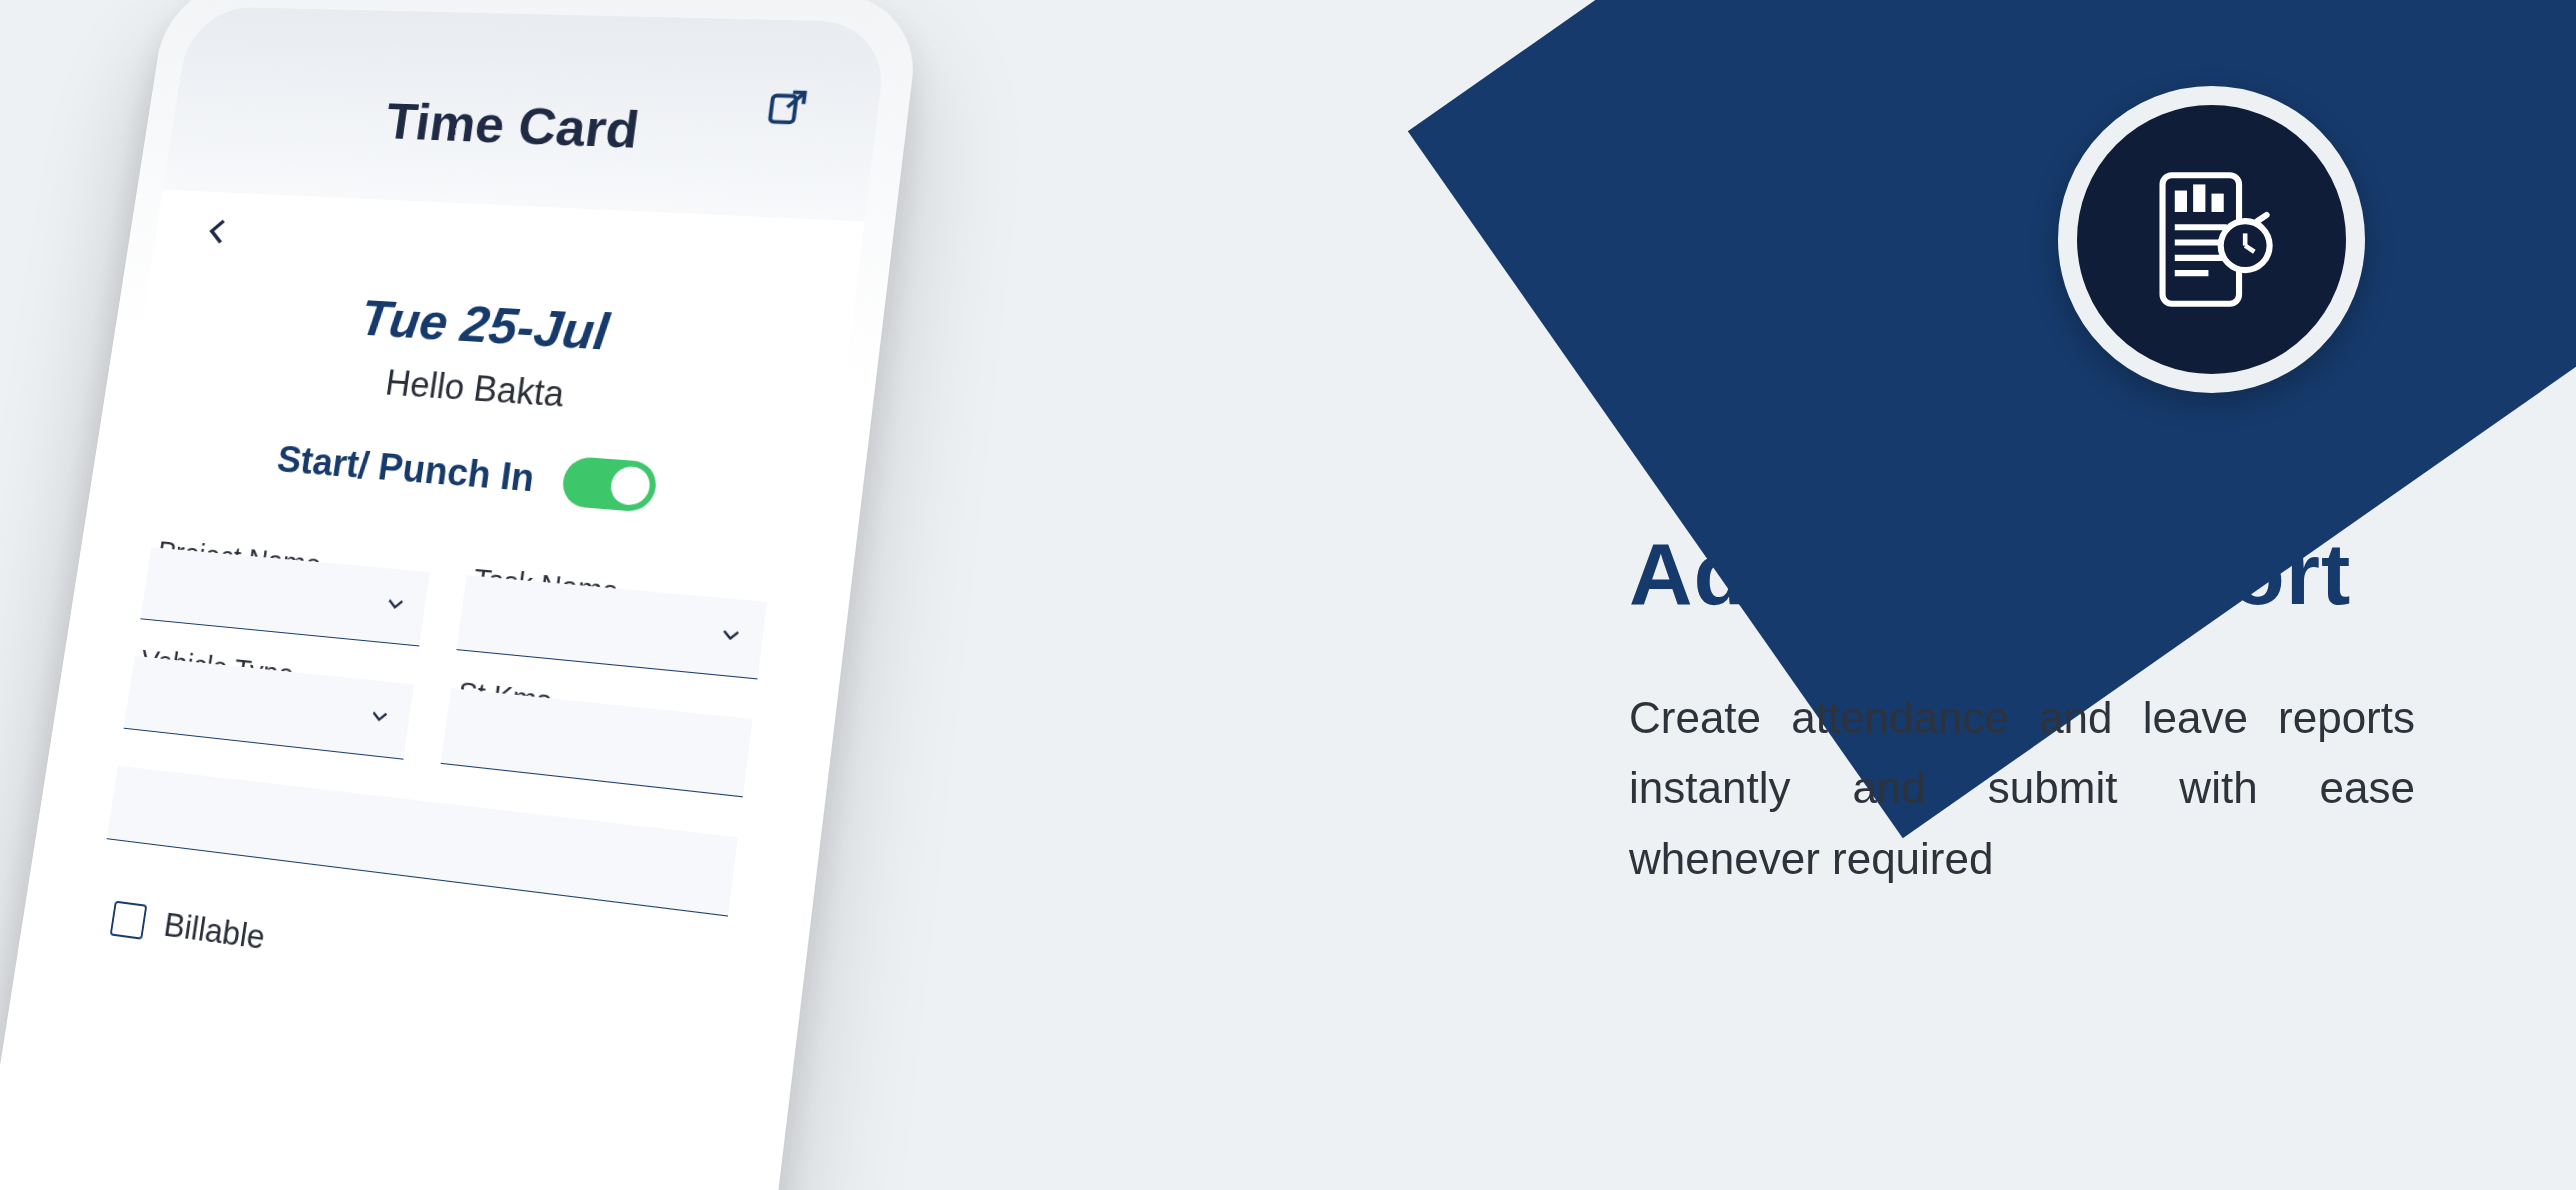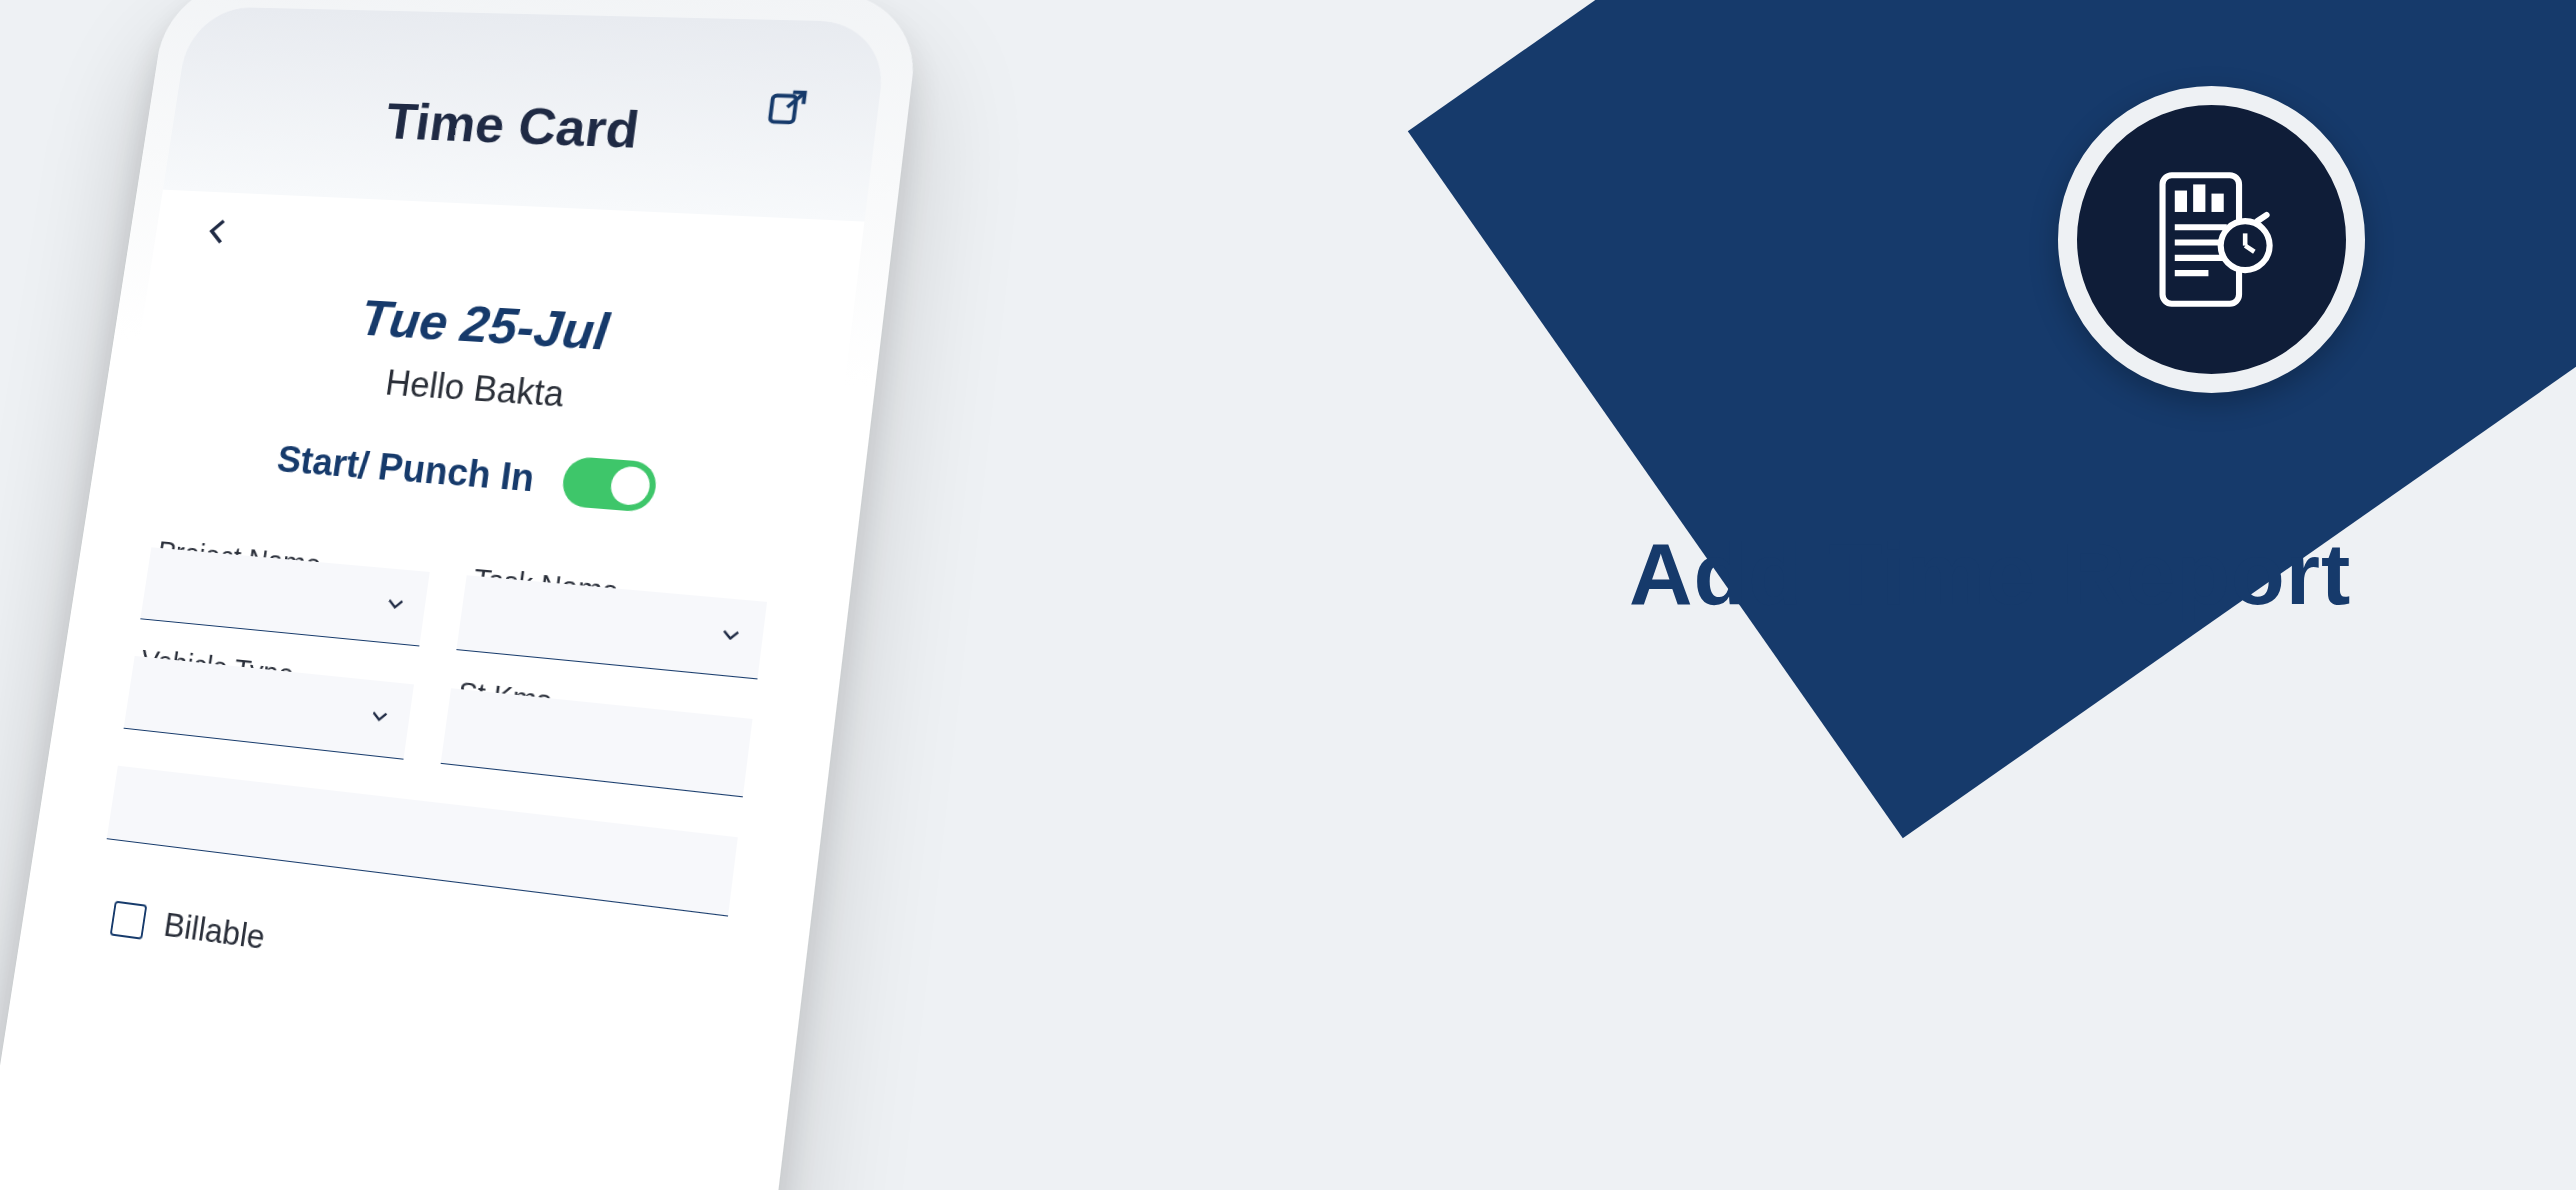--- a/index.html
+++ b/index.html
@@ -78,20 +78,21 @@
     <line x1="26" y1="72" x2="48" y2="72" stroke="#fff" stroke-width="4"></line>
     <circle cx="72" cy="54" r="16" fill="#0f1d38" stroke="#fff" stroke-width="4"></circle>
     <line x1="72" y1="46" x2="72" y2="54" stroke="#fff" stroke-width="3"></line>
     <line x1="72" y1="54" x2="78" y2="58" stroke="#fff" stroke-width="3"></line>
     <line x1="80" y1="38" x2="86" y2="34" stroke="#fff" stroke-width="4" stroke-linecap="round"></line>
   </svg>
 </div>
 
 <div class="feature">
   <h1>Add Time Report</h1>
+  <p>Create attendance and leave reports instantly and submit with ease whenever required</p>
 </div>
 
 <div class="stage">
   <div class="phone">
     <div class="notch">
         <span></span>
         <span></span>
         <span></span>
       </div>
     <div class="screen">

